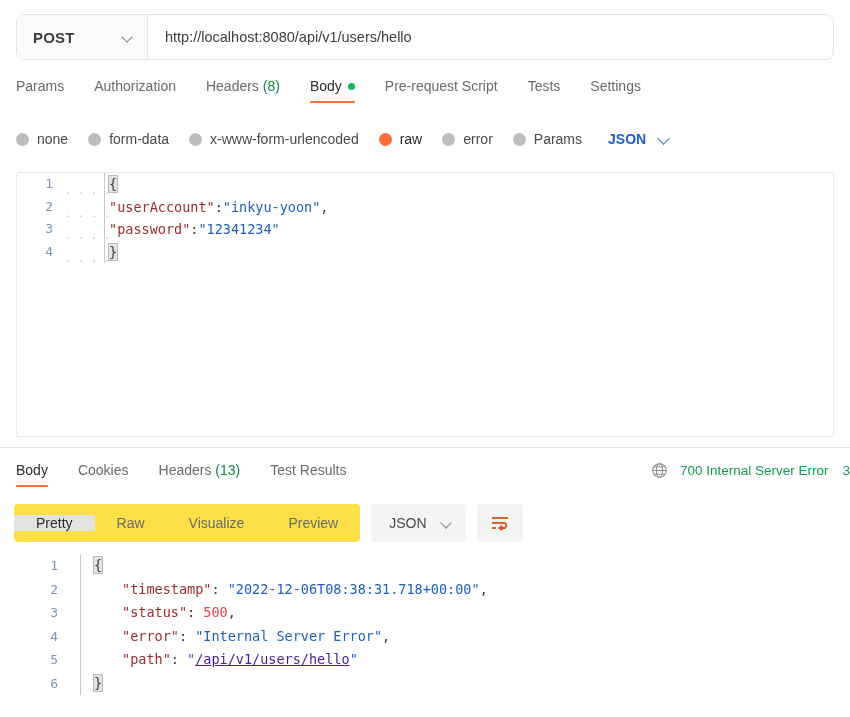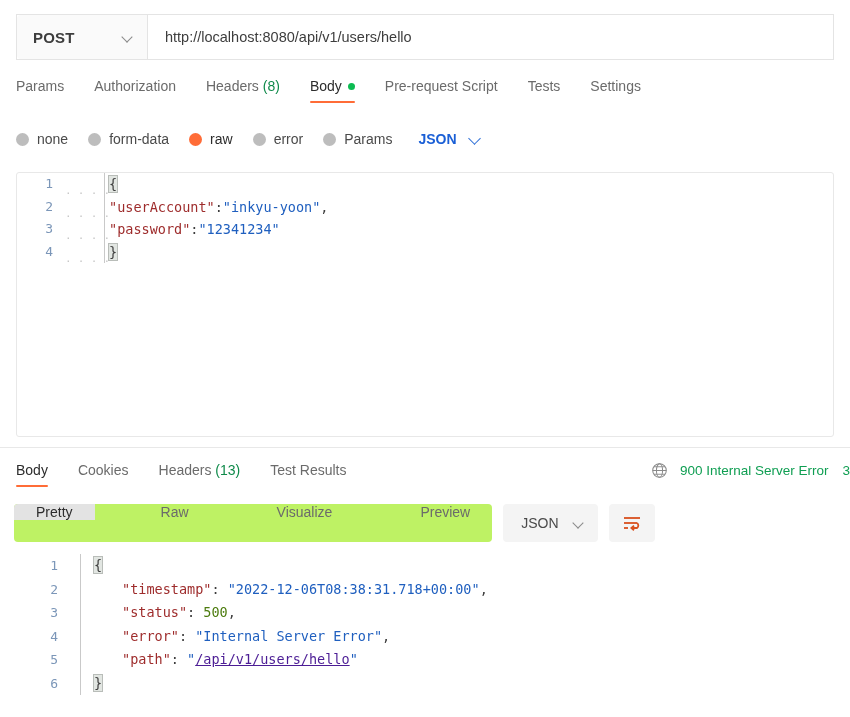--- a/index.html
+++ b/index.html
@@ -17,21 +17,21 @@
   }
 
   
   .url-bar {
     position: absolute;
     left: 16px;
     top: 14px;
     width: 818px;
     height: 46px;
     border: 1px solid #e4e4e4;
-    border-radius: 0;
+    border-radius: 8px;
     background: #ffffff;
     box-sizing: border-box;
     display: flex;
     align-items: stretch;
   }
   .method-select {
     width: 131px;
     background: #fafafa;
     border-right: 1px solid #e4e4e4;
     display: flex;
@@ -233,21 +233,21 @@
     width: 1px;
     background: #c9c9c9;
   }
   .code-text {
     padding-left: 4px;
     white-space: pre;
     font-family: "DejaVu Sans Mono", monospace;
   }
   .k-key   { color: #9e2c2c; }
   .k-str   { color: #1f5fbf; }
-  .k-num   { color: #4d7c0f; }
+  .k-num   { color: #ef4444; }
   .k-punct { color: #3d3d3d; }
   .brace-hl {
     background: #e2e6e2;
     outline: 1px solid #b9bdb9;
   }
   .k-link {
     color: #4c1d95;
     text-decoration: underline;
   }
 
@@ -298,26 +298,25 @@
   
   .res-toolbar {
     position: absolute;
     left: 14px;
     top: 504px;
     display: flex;
     align-items: center;
   }
   .seg-group {
     display: flex;
-    background: #bef264;
+    background: #fde047;
     border-radius: 4px;
     overflow: hidden;
     height: 38px;
-    align-items: flex-start;
-    gap: 44px;
+    align-items: center;
   }
   .seg {
     display: flex;
     align-items: center;
     padding: 0 22px;
     font-size: 14px;
     color: #6b6b6b;
     cursor: pointer;
     white-space: nowrap;
   }
@@ -403,20 +402,24 @@
 
 <div class="bodytype-row">
   <div class="radio-opt">
     <span class="radio-mark"></span>
     <span class="radio-text">none</span>
   </div>
   <div class="radio-opt">
     <span class="radio-mark"></span>
     <span class="radio-text">form-data</span>
   </div>
+  <div class="radio-opt">
+    <span class="radio-mark"></span>
+    <span class="radio-text">x-www-form-urlencoded</span>
+  </div>
   <div class="radio-opt selected">
     <span class="radio-mark"></span>
     <span class="radio-text">raw</span>
   </div>
   <div class="radio-opt">
     <span class="radio-mark"></span>
     <span class="radio-text">error</span>
   </div>
   <div class="radio-opt">
     <span class="radio-mark"></span>
@@ -480,21 +483,21 @@
 </div>
 
 <div class="res-status">
   <svg class="globe" viewBox="0 0 20 20">
     <circle cx="10" cy="10" r="8" fill="none" stroke="#8a8a8a" stroke-width="1.2"></circle>
     <ellipse cx="10" cy="10" rx="3.6" ry="8" fill="none" stroke="#8a8a8a" stroke-width="1.2"></ellipse>
     <line x1="2" y1="10" x2="18" y2="10" stroke="#8a8a8a" stroke-width="1.2"></line>
     <line x1="3.4" y1="5.6" x2="16.6" y2="5.6" stroke="#8a8a8a" stroke-width="1.1"></line>
     <line x1="3.4" y1="14.4" x2="16.6" y2="14.4" stroke="#8a8a8a" stroke-width="1.1"></line>
   </svg>
-  <span class="status-text">900 Internal Server Error</span>
+  <span class="status-text">700 Internal Server Error</span>
   <span class="time-text">3</span>
 </div>
 
 <div class="res-toolbar">
   <div class="seg-group">
     <div class="seg active">
         <span>Pretty</span>
       </div>
     <div class="seg">
         <span>Raw</span>

